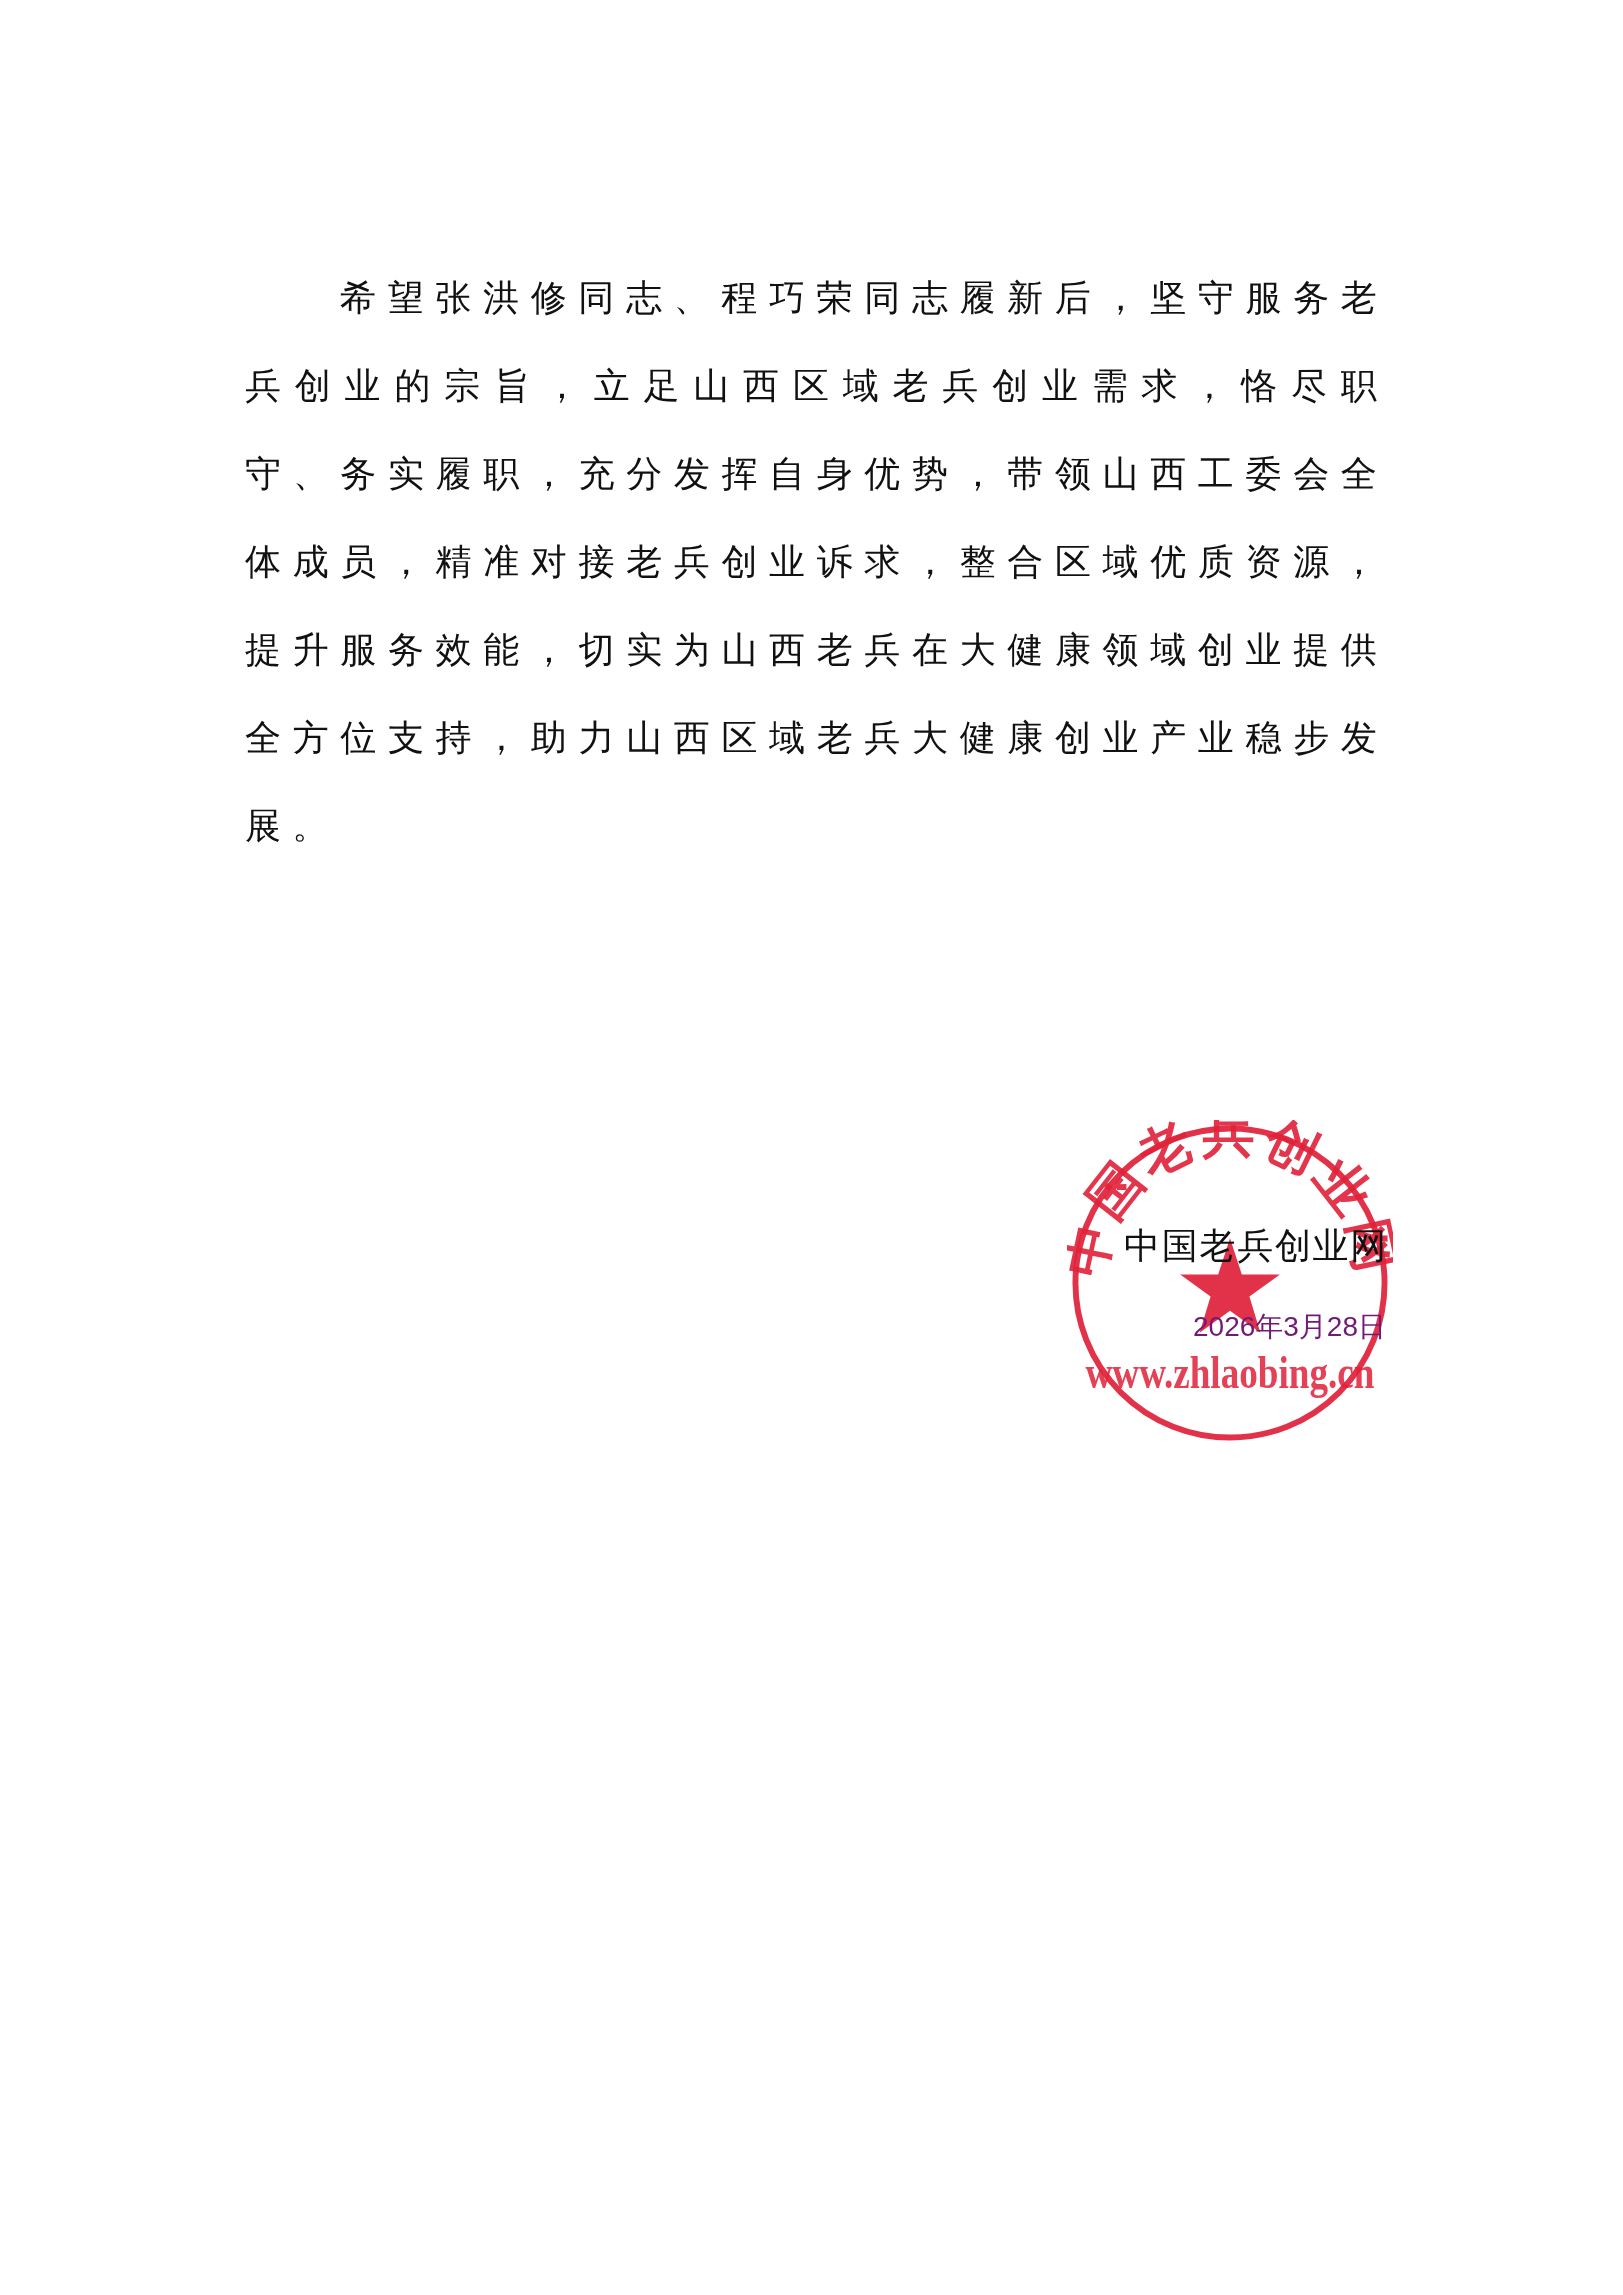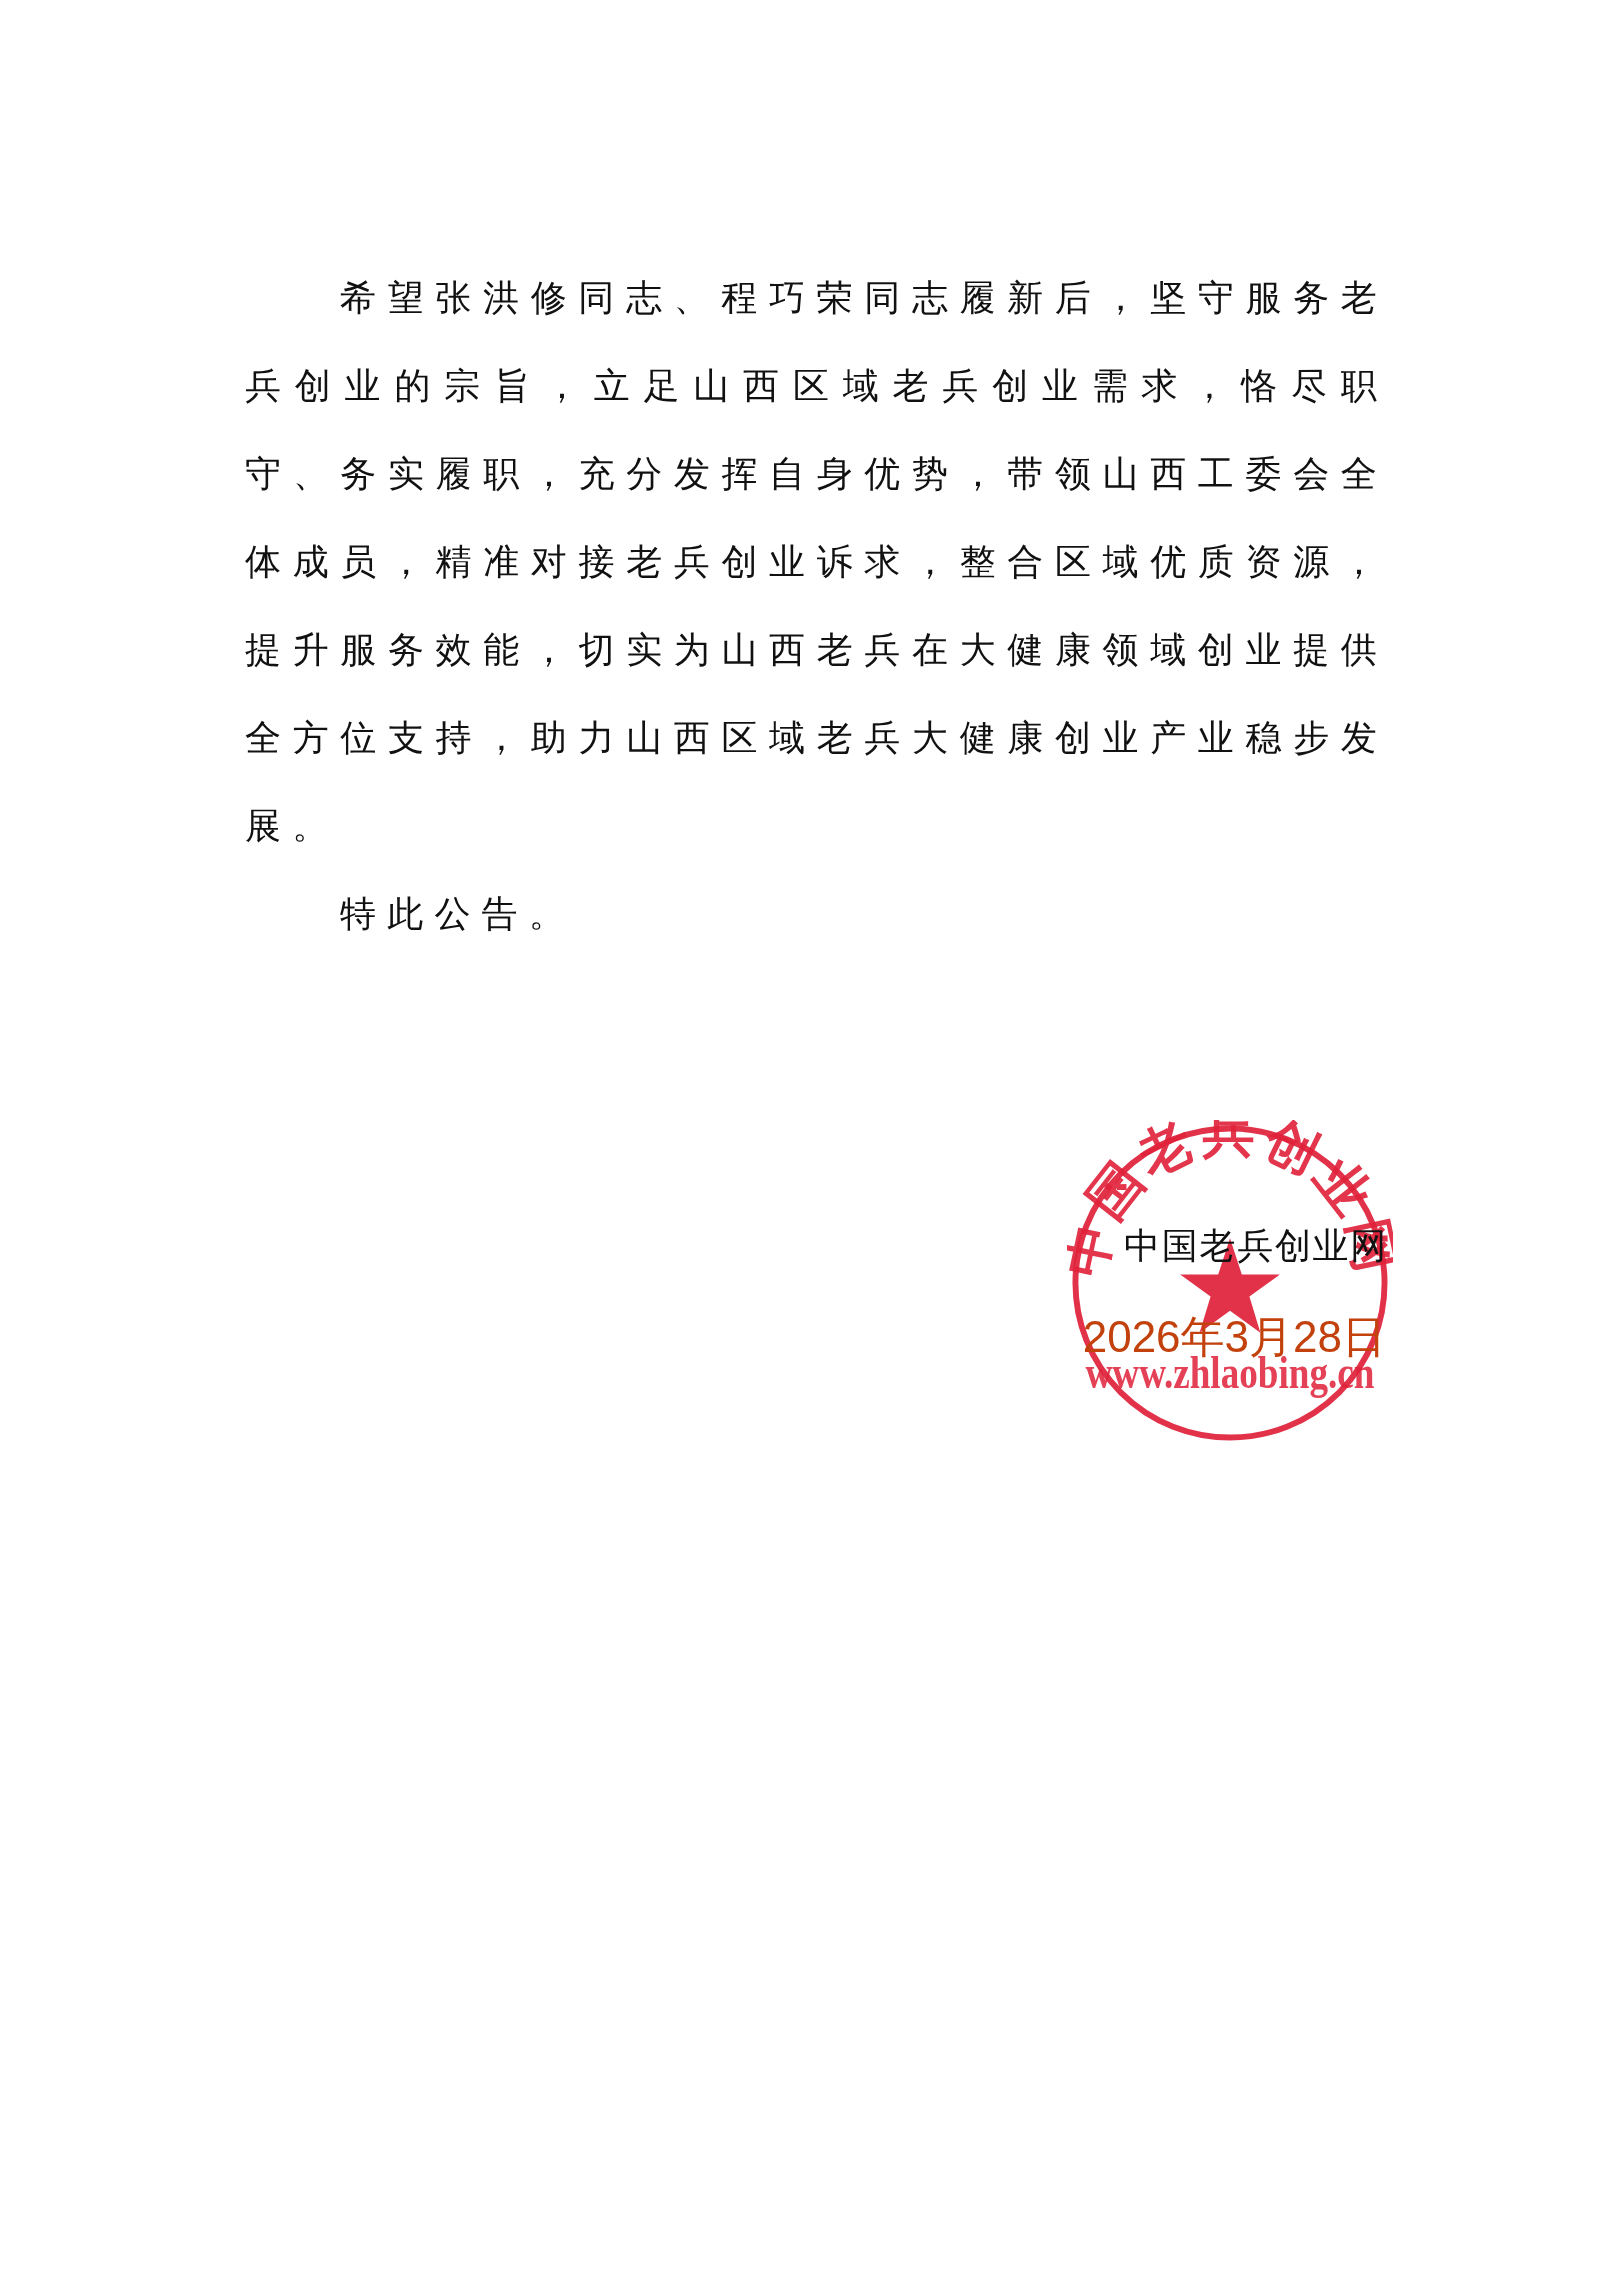--- a/index.html
+++ b/index.html
@@ -16,31 +16,30 @@
     position: absolute; left: 1067px; top: 1120px; width: 326px; height: 326px;
   }
   .sig {
     position: absolute; right: 235px; top: 1222px;
     font-family: "DejaVu Sans", "Liberation Sans", sans-serif;
     font-size: 36px; color: #111; letter-spacing: 1.7px; white-space: nowrap;
   }
   .date {
     position: absolute; right: 237px; top: 1308px;
     font-family: "Liberation Sans", "DejaVu Sans", sans-serif;
-    font-size: 44px; color: #c2410c; white-space: nowrap;
+    font-size: 28px; color: #701a75; white-space: nowrap;
   }
 </style>
 </head>
 <body>
 
 <div class="page">
 
   <div class="body-text">
     <p class="para">希望张洪修同志、程巧荣同志履新后，坚守服务老兵创业的宗旨，立足山西区域老兵创业需求，恪尽职守、务实履职，充分发挥自身优势，带领山西工委会全体成员，精准对接老兵创业诉求，整合区域优质资源，提升服务效能，切实为山西老兵在大健康领域创业提供全方位支持，助力山西区域老兵大健康创业产业稳步发展。</p>
-    <p class="para">特此公告。</p>
   </div>
 
   <div class="stamp">
     <svg width="326" height="326" viewBox="0 0 386 386">
       <defs>
         <path id="arcPath" d="M 58 250 A 150 150 0 1 1 330 250" fill="none"></path>
       </defs>
       <circle cx="193" cy="193" r="183" fill="none" stroke="#e0213a" stroke-width="7" opacity="0.92"></circle>
       <text font-family="DejaVu Sans, sans-serif" font-size="62" font-weight="bold" fill="#e0213a" opacity="0.9" letter-spacing="6">
         <textPath href="#arcPath" startOffset="50%" text-anchor="middle">中国老兵创业网</textPath>

